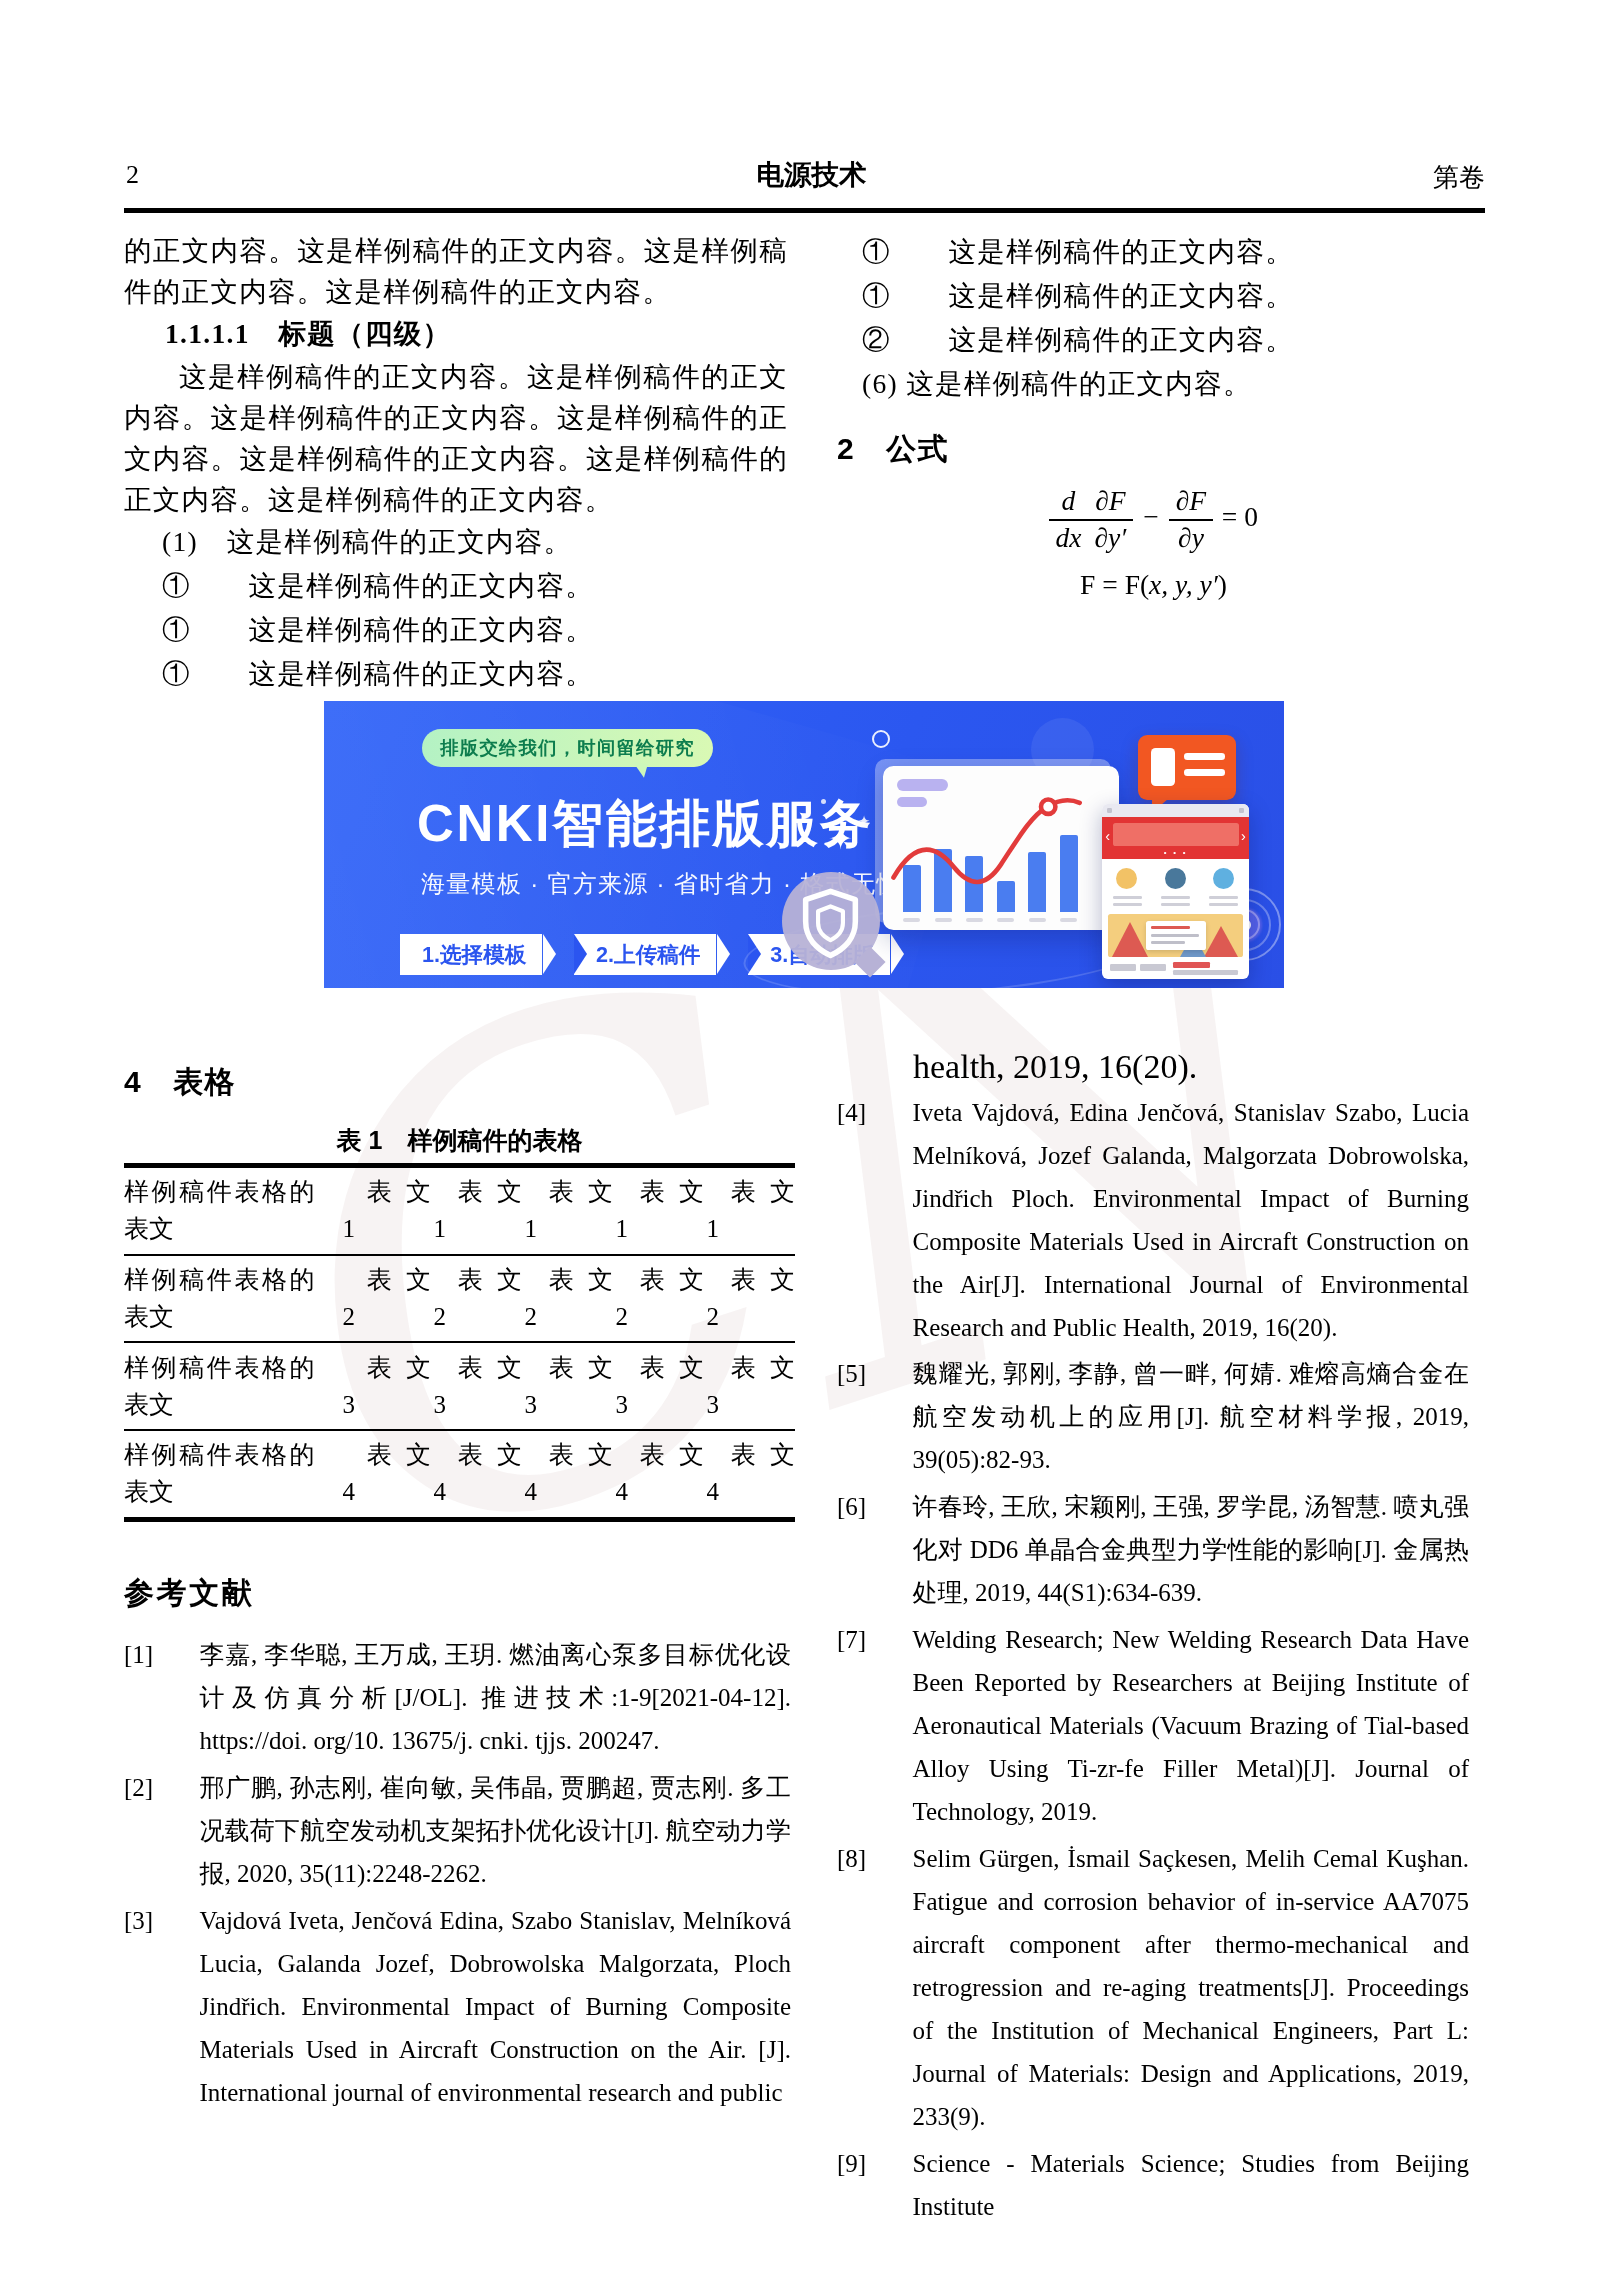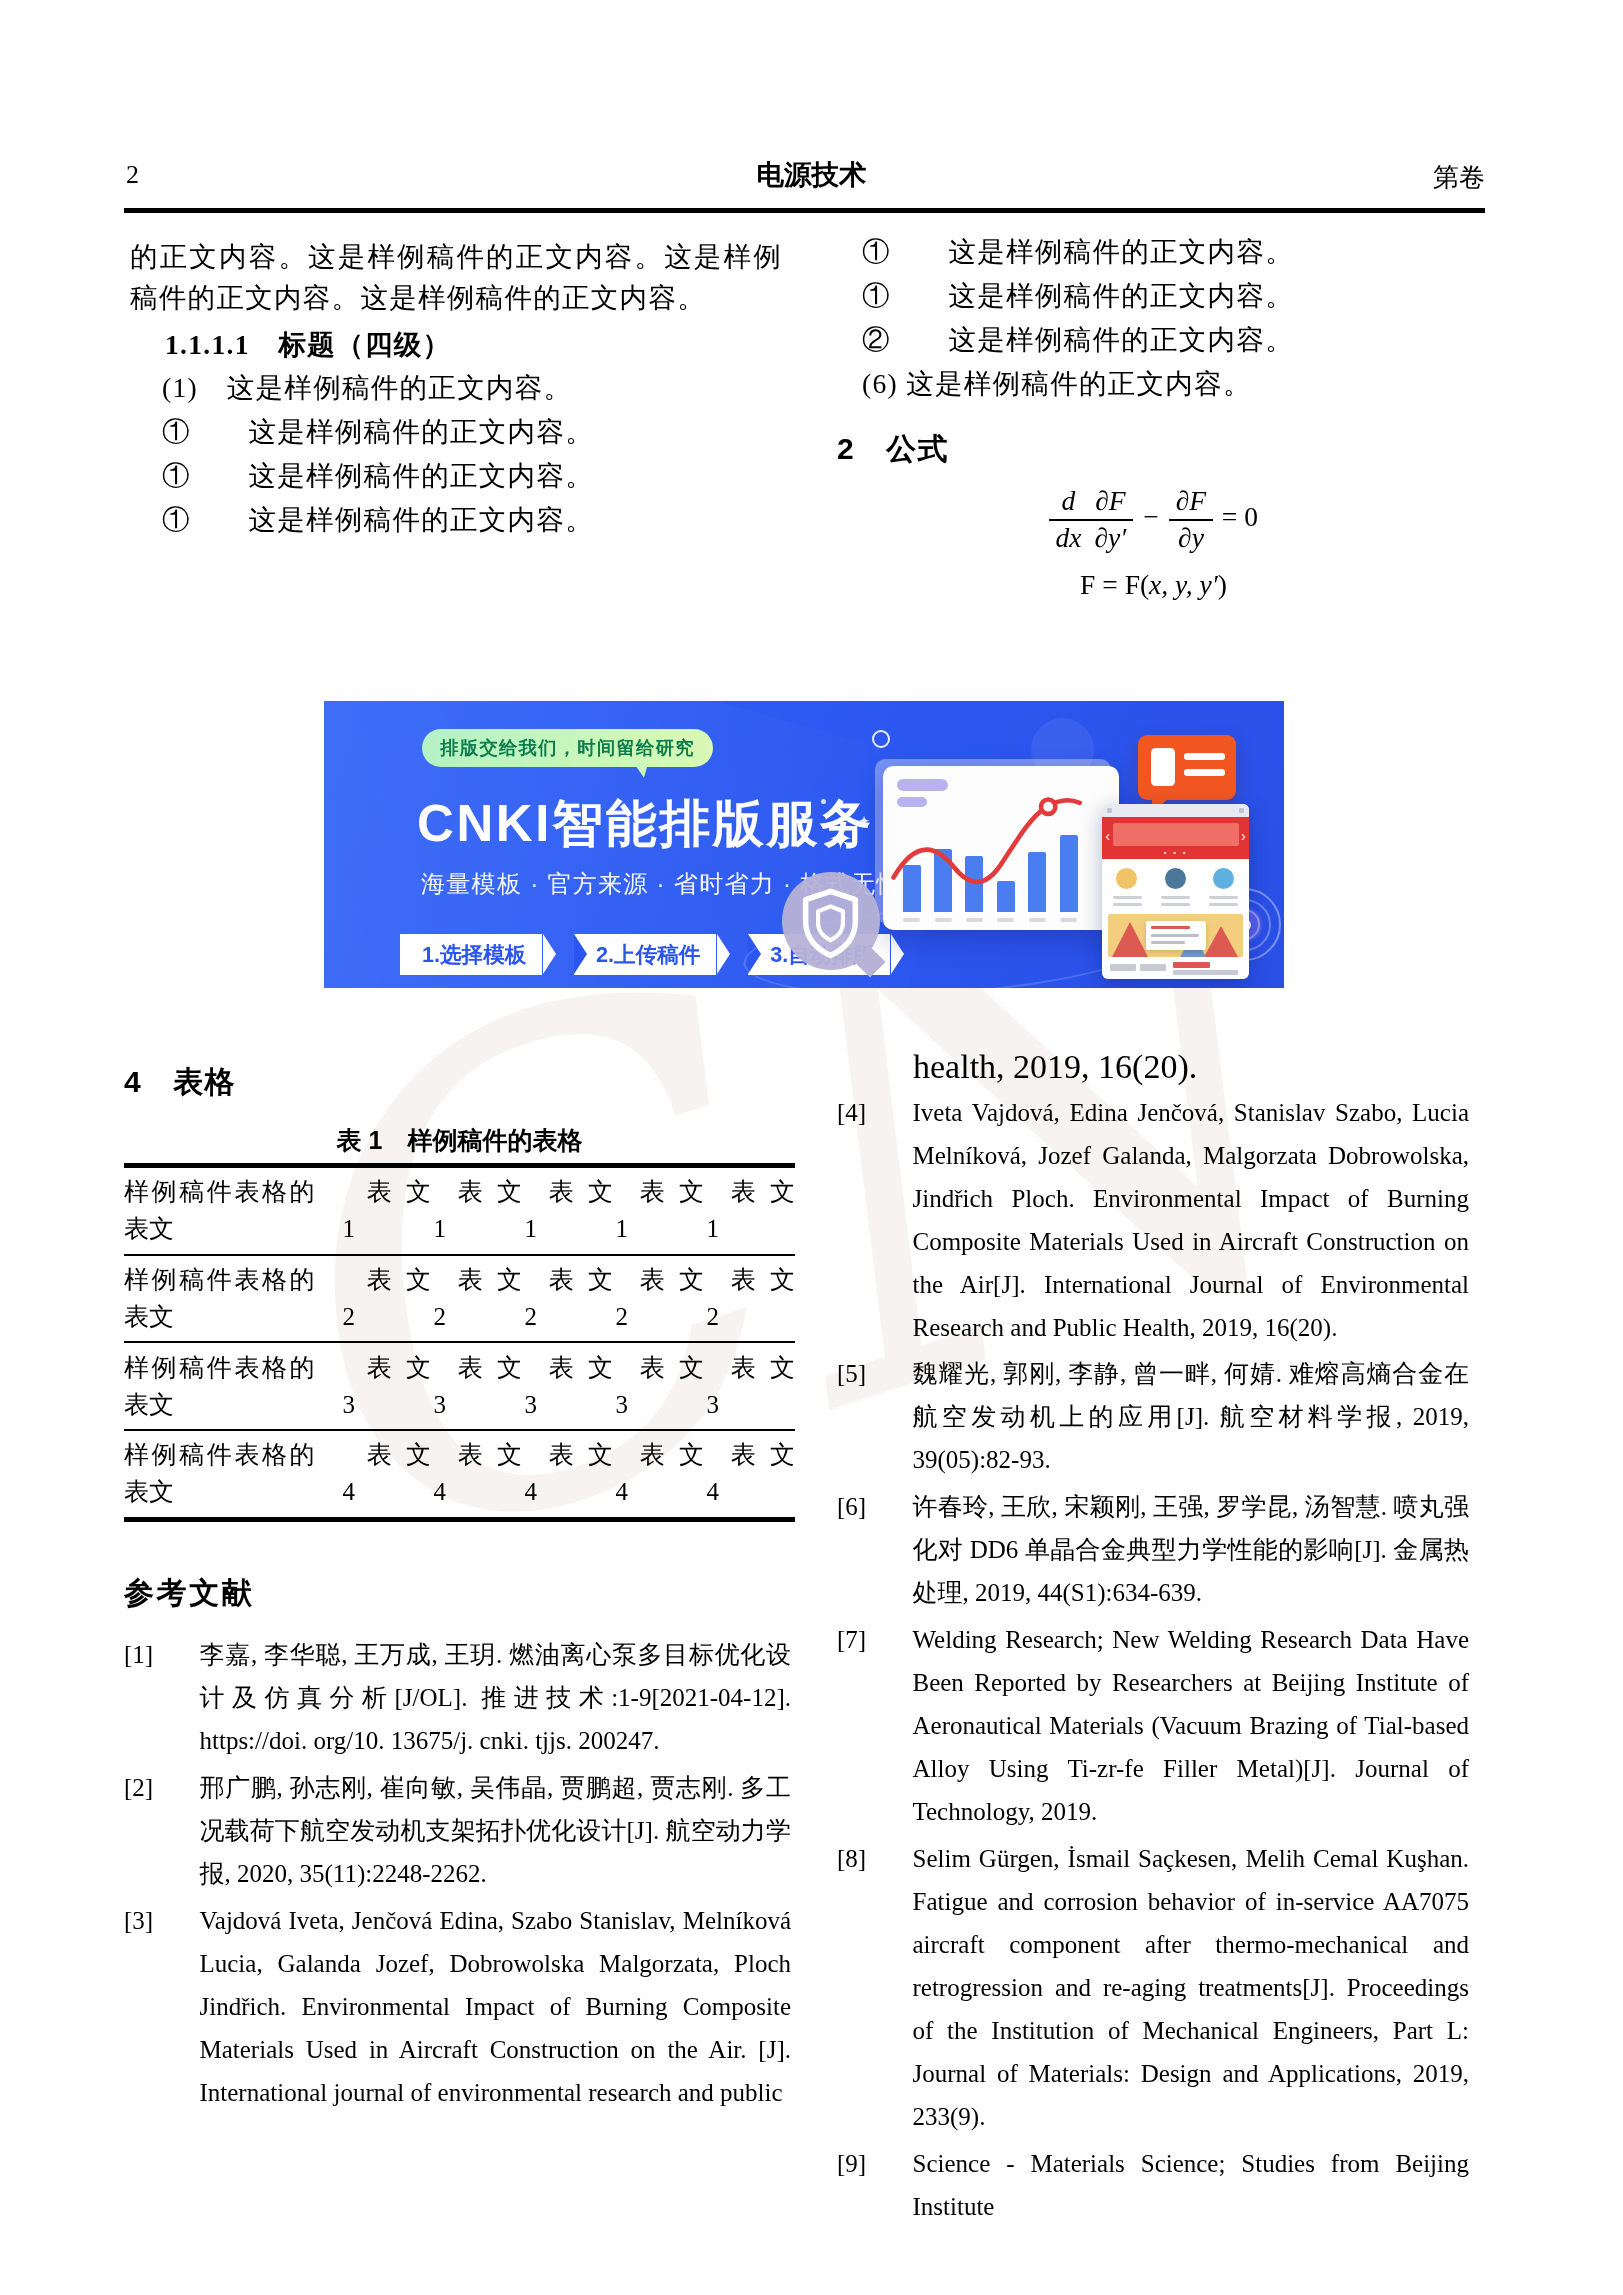--- a/index.html
+++ b/index.html
@@ -16,21 +16,21 @@
   .hdr-journal{position:absolute;left:0;top:157px;width:100%;text-align:center;
                font-family:"Liberation Sans",sans-serif;font-weight:bold;font-size:27.5px;}
   .hdr-vol{position:absolute;right:138px;top:160px;font-size:26px;}
   .hdr-rule{position:absolute;left:124px;top:208px;width:1361px;height:4.6px;background:#000;}
 
   
   .colL{position:absolute;left:124px;top:230px;width:664px;font-size:27.5px;line-height:41px;
         letter-spacing:1.3px;text-align:justify;}
   .colR{position:absolute;left:837px;top:230px;width:633px;font-size:27.5px;line-height:41px;
         letter-spacing:1.3px;text-align:justify;}
-  .colL p,.colR p{margin:6px;}
+  .colL p,.colR p{margin:0;}
   p.indent{text-indent:55px;}
   h4.lvl4{margin:1.3px 0 1.3px 41px;font-size:27.5px;font-weight:bold;line-height:41px;}
   .li{padding-left:38px;line-height:44px;margin:0;}
   .liR{padding-left:25px;line-height:44px;margin:0;}
   h2.sec{font-family:"Liberation Sans",sans-serif;font-weight:bold;font-size:30px;
          margin:23.6px 0 0 0;line-height:37px;letter-spacing:1.3px;}
 
   
   .formula{margin-top:19.6px;text-align:center;font-size:27.5px;font-style:italic;letter-spacing:0;}
   .formula2{margin-top:10.5px;text-align:center;font-size:27.5px;font-style:italic;letter-spacing:0;}
@@ -154,20 +154,21 @@
   <div class="watermark">CN</div>
 
   <div class="hdr-num">2</div>
   <div class="hdr-journal">电源技术</div>
   <div class="hdr-vol">第卷</div>
   <div class="hdr-rule"></div>
 
   <div class="colL">
     <p class="cont">的正文内容。这是样例稿件的正文内容。这是样例稿件的正文内容。这是样例稿件的正文内容。</p>
     <h4 class="lvl4">1.1.1.1　标题（四级）</h4>
+    <p class="indent">这是样例稿件的正文内容。这是样例稿件的正文内容。这是样例稿件的正文内容。这是样例稿件的正文内容。这是样例稿件的正文内容。这是样例稿件的正文内容。这是样例稿件的正文内容。</p>
     <div class="li">(1)　这是样例稿件的正文内容。</div>
     <div class="li">①　　这是样例稿件的正文内容。</div>
     <div class="li">①　　这是样例稿件的正文内容。</div>
     <div class="li">①　　这是样例稿件的正文内容。</div>
   </div>
 
   <div class="colR">
     <div class="liR">①　　这是样例稿件的正文内容。</div>
     <div class="liR">①　　这是样例稿件的正文内容。</div>
     <div class="liR">②　　这是样例稿件的正文内容。</div>

